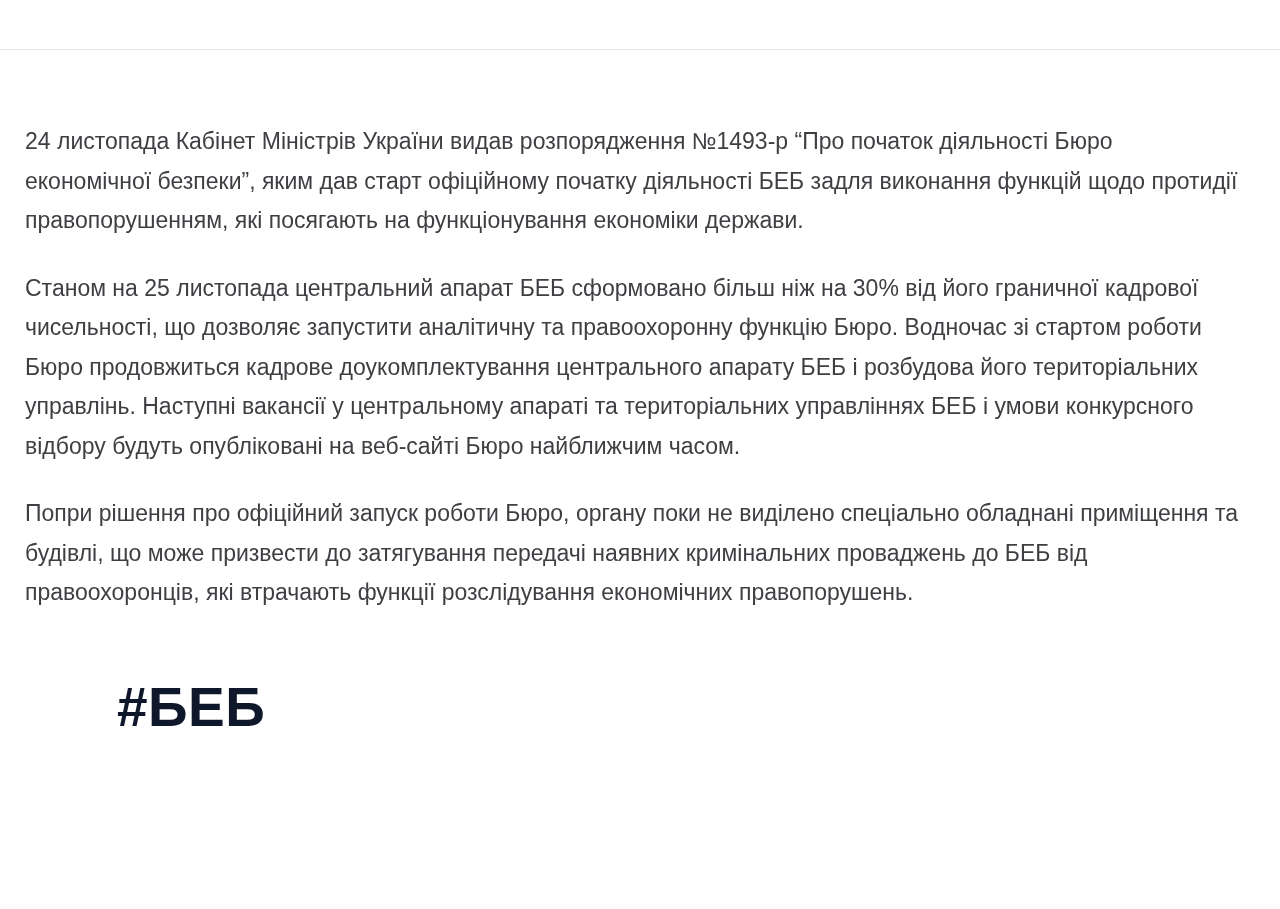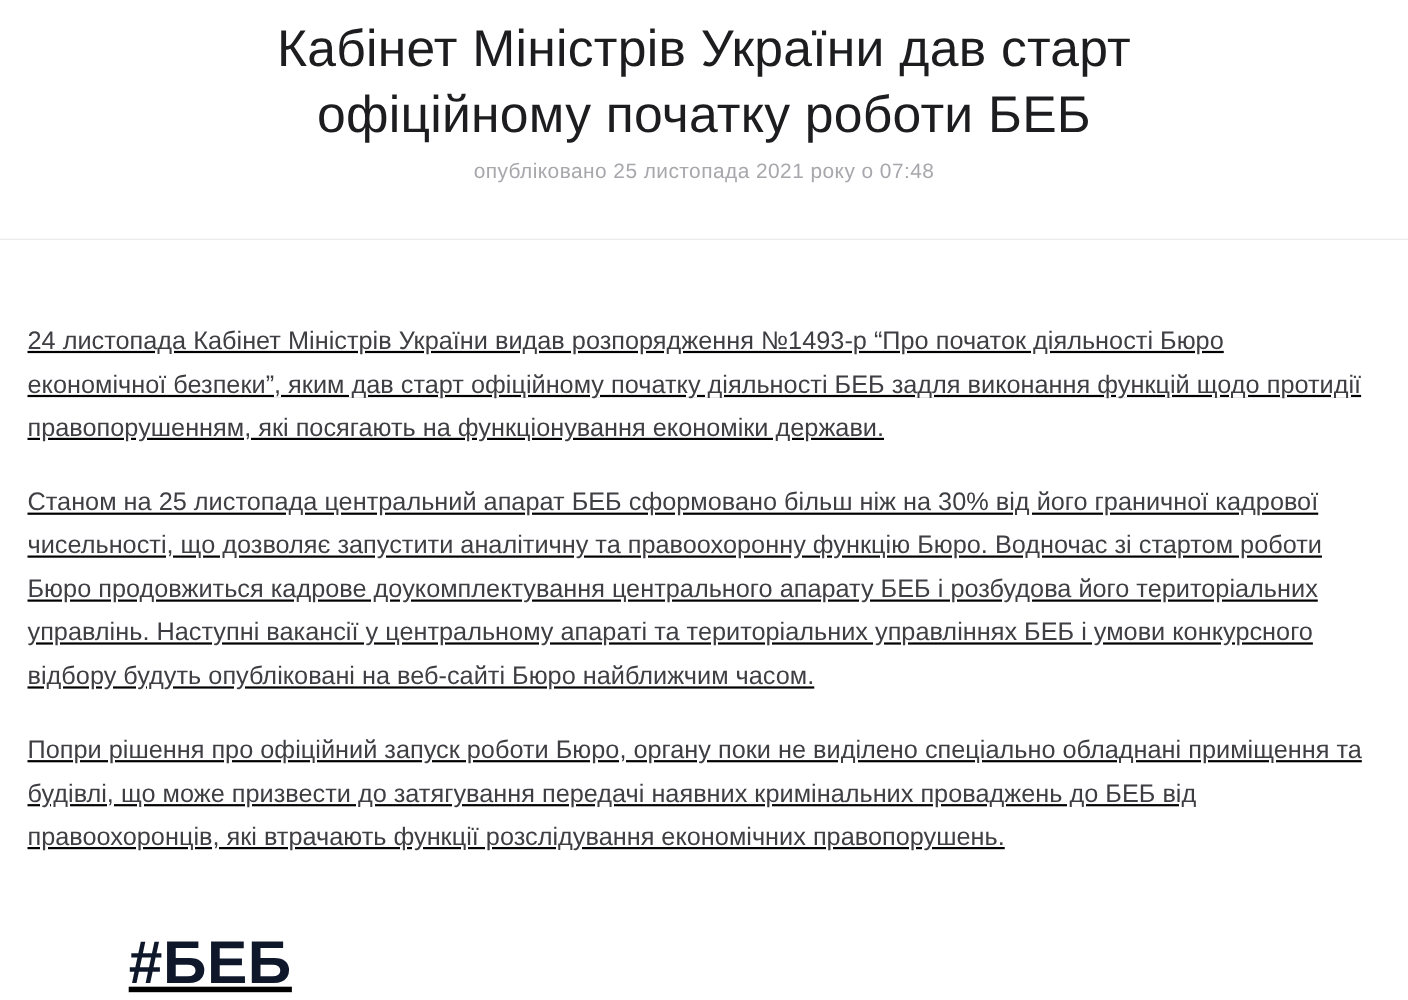--- a/index.html
+++ b/index.html
@@ -36,48 +36,40 @@
     color: #a7a7ac;
   }
   .header-divider {
     border: none;
     border-top: 1px solid #e8e8e8;
     margin: 49px 0 0 0;
     height: 0;
   }
   .article-body {
     padding: 72px 40px 0 25px;
-    text-decoration: underline;
   }
   .article-body p {
     margin: 0 0 28px 0;
     font-size: 23px;
     line-height: 39.5px;
     color: #3e3e43;
     letter-spacing: 0;
   }
   .hashtag {
     margin: 62px 0 0 92px;
     font-size: 55px;
     font-weight: 700;
     color: #0f172a;
     letter-spacing: 0.5px;
   }
 </style>
 </head>
 <body>
 
 <main>
-  <header class="article-header">
-    <h1 class="article-title">
-      <span class="title-line">Кабінет Міністрів України дав старт</span>
-      <span class="title-line">офіційному початку роботи БЕБ</span>
-    </h1>
-    <div class="publish-date">опубліковано 25 листопада 2021 року о 07:48</div>
-  </header>
 
   <hr class="header-divider">
 
   <section class="article-body">
     <p>24 листопада Кабінет Міністрів України видав розпорядження №1493-р “Про початок діяльності Бюро економічної безпеки”, яким дав старт офіційному початку діяльності БЕБ задля виконання функцій щодо протидії правопорушенням, які посягають на функціонування економіки держави.</p>
     <p>Станом на 25 листопада центральний апарат БЕБ сформовано більш ніж на 30% від його граничної кадрової чисельності, що дозволяє запустити аналітичну та правоохоронну функцію Бюро. Водночас зі стартом роботи Бюро продовжиться кадрове доукомплектування центрального апарату БЕБ і розбудова його територіальних управлінь. Наступні вакансії у центральному апараті та територіальних управліннях БЕБ і умови конкурсного відбору будуть опубліковані на веб-сайті Бюро найближчим часом.</p>
     <p>Попри рішення про офіційний запуск роботи Бюро, органу поки не виділено спеціально обладнані приміщення та будівлі, що може призвести до затягування передачі наявних кримінальних проваджень до БЕБ від правоохоронців, які втрачають функції розслідування економічних правопорушень.</p>
     <div class="hashtag">#БЕБ</div>
   </section>
 </main>

